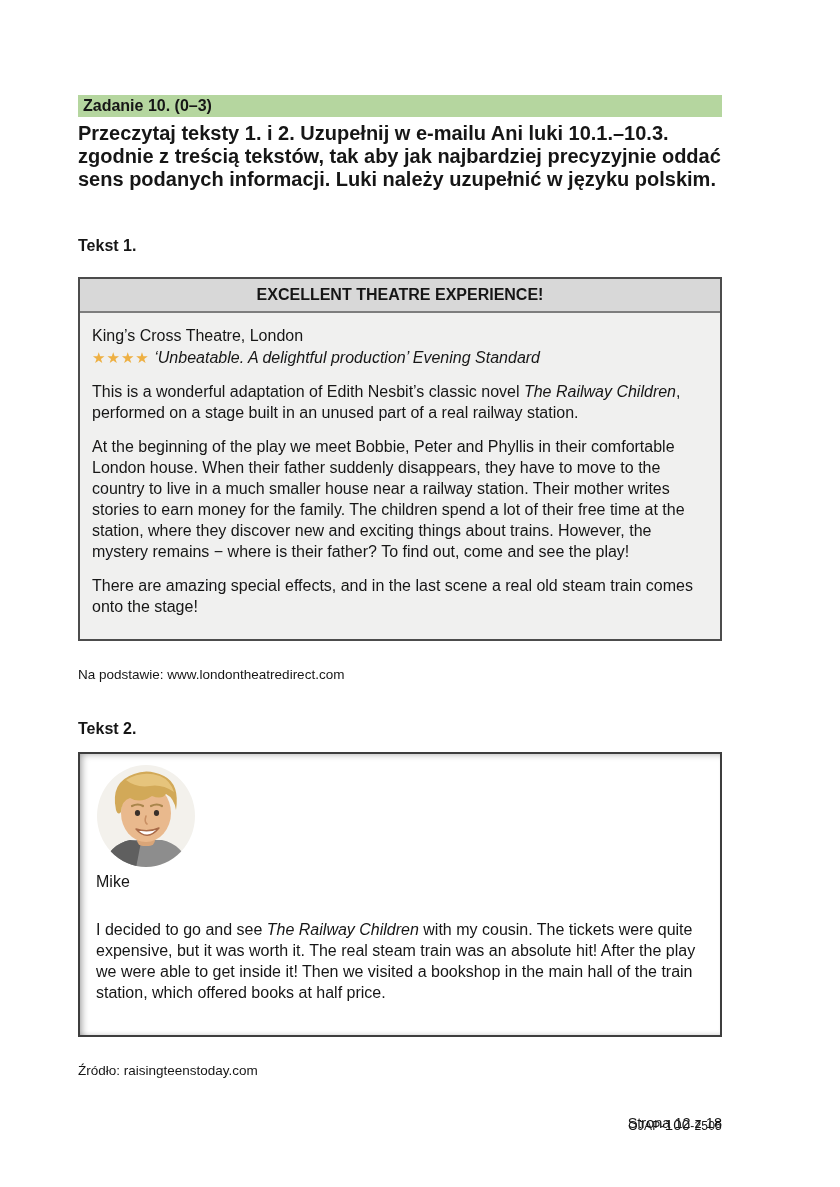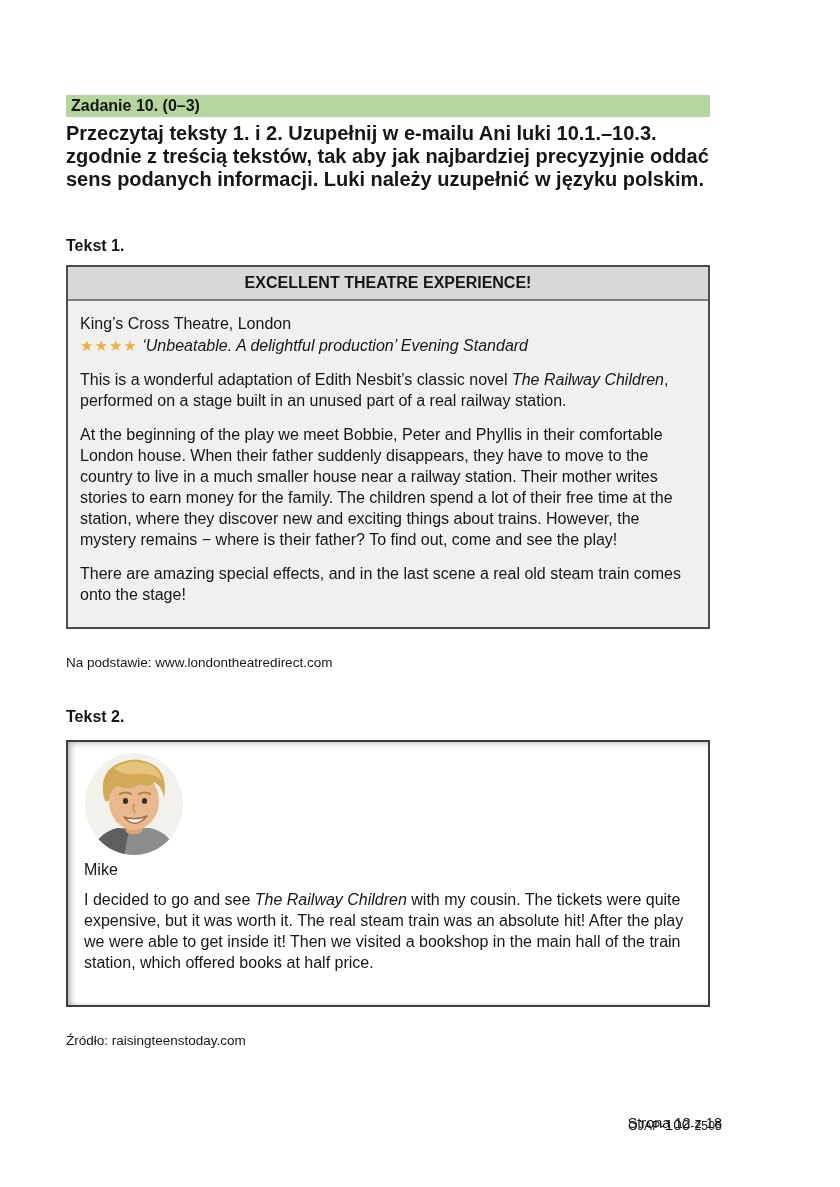--- a/index.html
+++ b/index.html
@@ -6,21 +6,21 @@
   body {
     width: 840px; height: 1187px;
     background: #ffffff;
     font-family: "Liberation Sans", sans-serif;
     color: #161616;
     position: relative;
     -webkit-font-smoothing: antialiased;
   }
   .content {
     position: absolute;
-    left: 66px; top: 0;
+    left: 78px; top: 0;
     width: 644px;
   }
   
   .task-header {
     margin-top: 95px;
     background: #b5d69f;
     font-weight: bold;
     font-size: 16px;
     line-height: 22px;
     padding: 0 5px;
@@ -33,21 +33,21 @@
   }
   
   .tekst-label {
     font-weight: bold;
     font-size: 16px;
   }
   .tekst1-label { margin-top: 46px; }
   .tekst2-label { margin-top: 38px; }
   
   .box1 {
-    margin-top: 10px;
+    margin-top: 22px;
     border: 2px solid #4c4c4c;
   }
   .box1-header {
     background: #d8d8d8;
     border-bottom: 2px solid #7d7d7d;
     text-align: center;
     font-weight: bold;
     font-size: 16px;
     padding: 7px 4px;
   }
@@ -90,21 +90,21 @@
     font-weight: normal;
     font-size: 16px;
     line-height: 21px;
     margin-top: 3px;
   }
   .post-datetime {
     font-size: 16px;
     line-height: 21px;
   }
   .post-body {
-    margin-top: 9px;
+    margin-top: 27px;
     font-size: 16px;
     line-height: 21px;
   }
   
   .footer {
     position: absolute;
     left: 78px; top: 1115px;
     width: 644px;
     font-size: 14.5px;
   }

